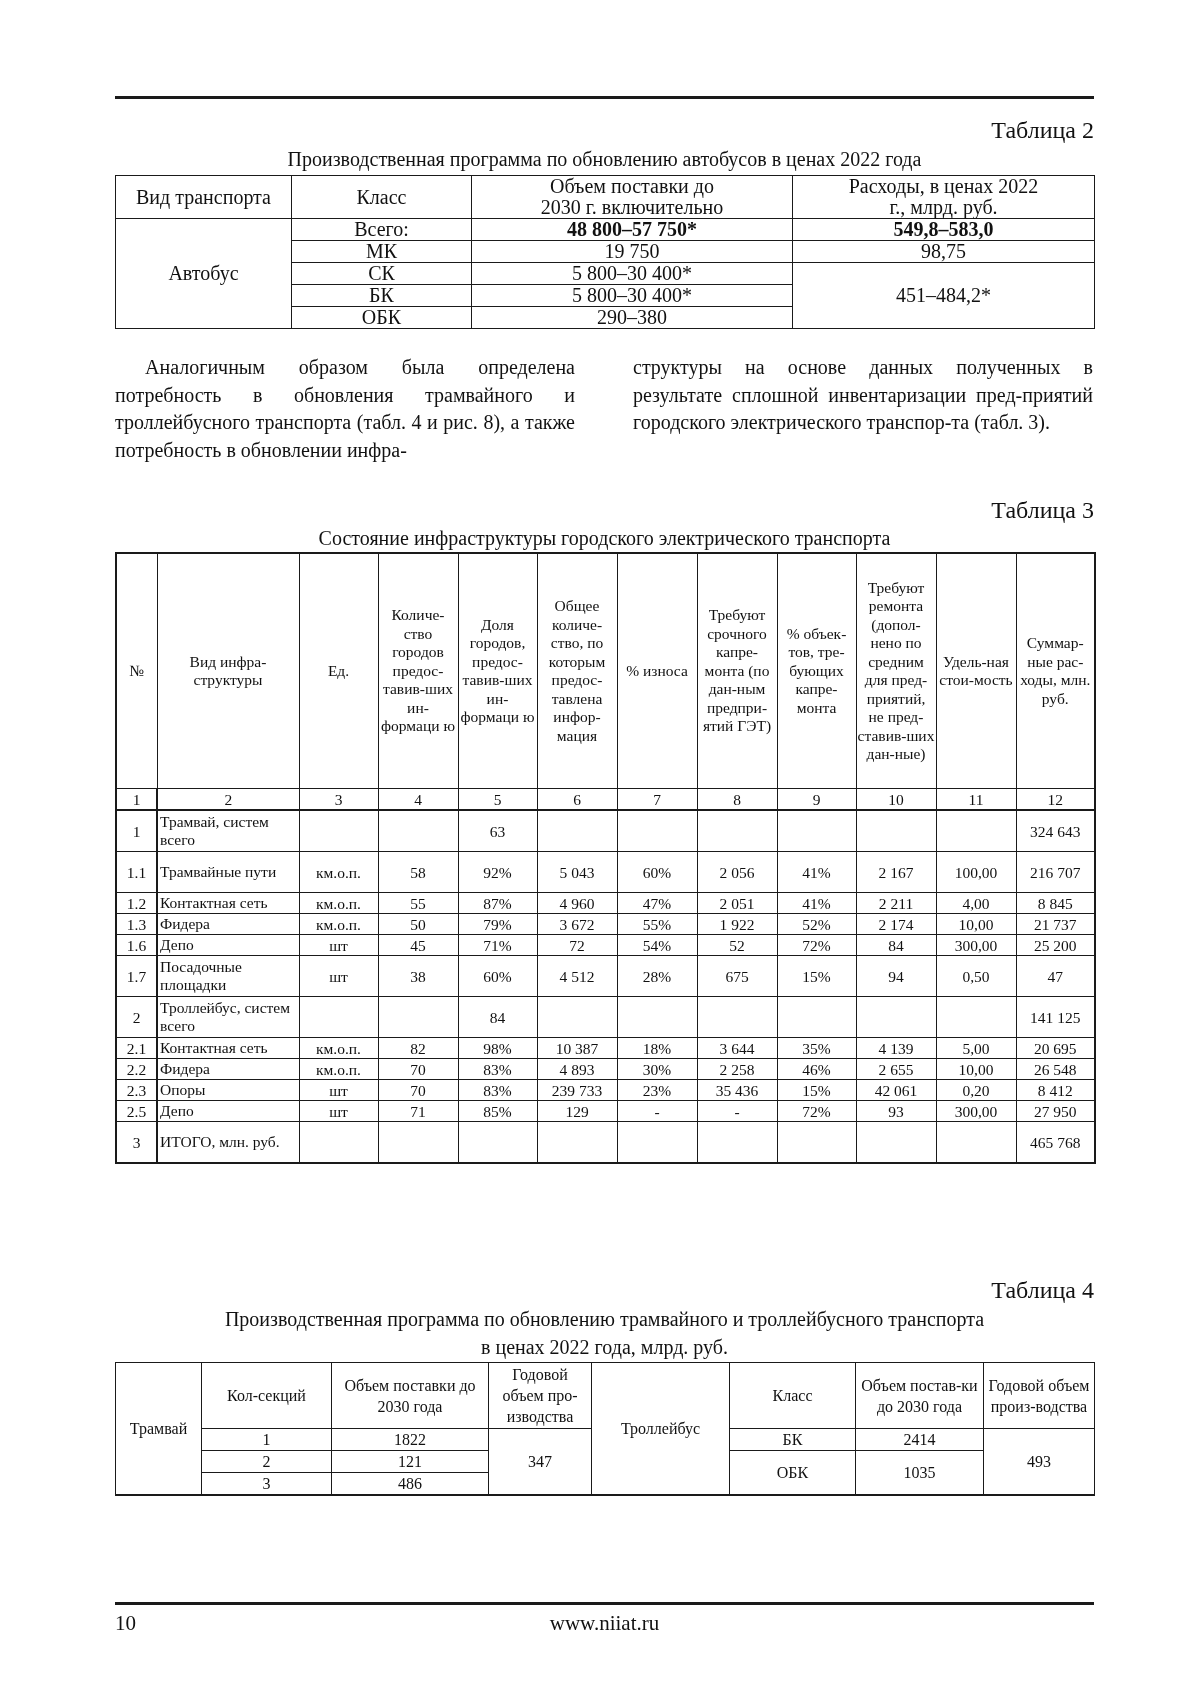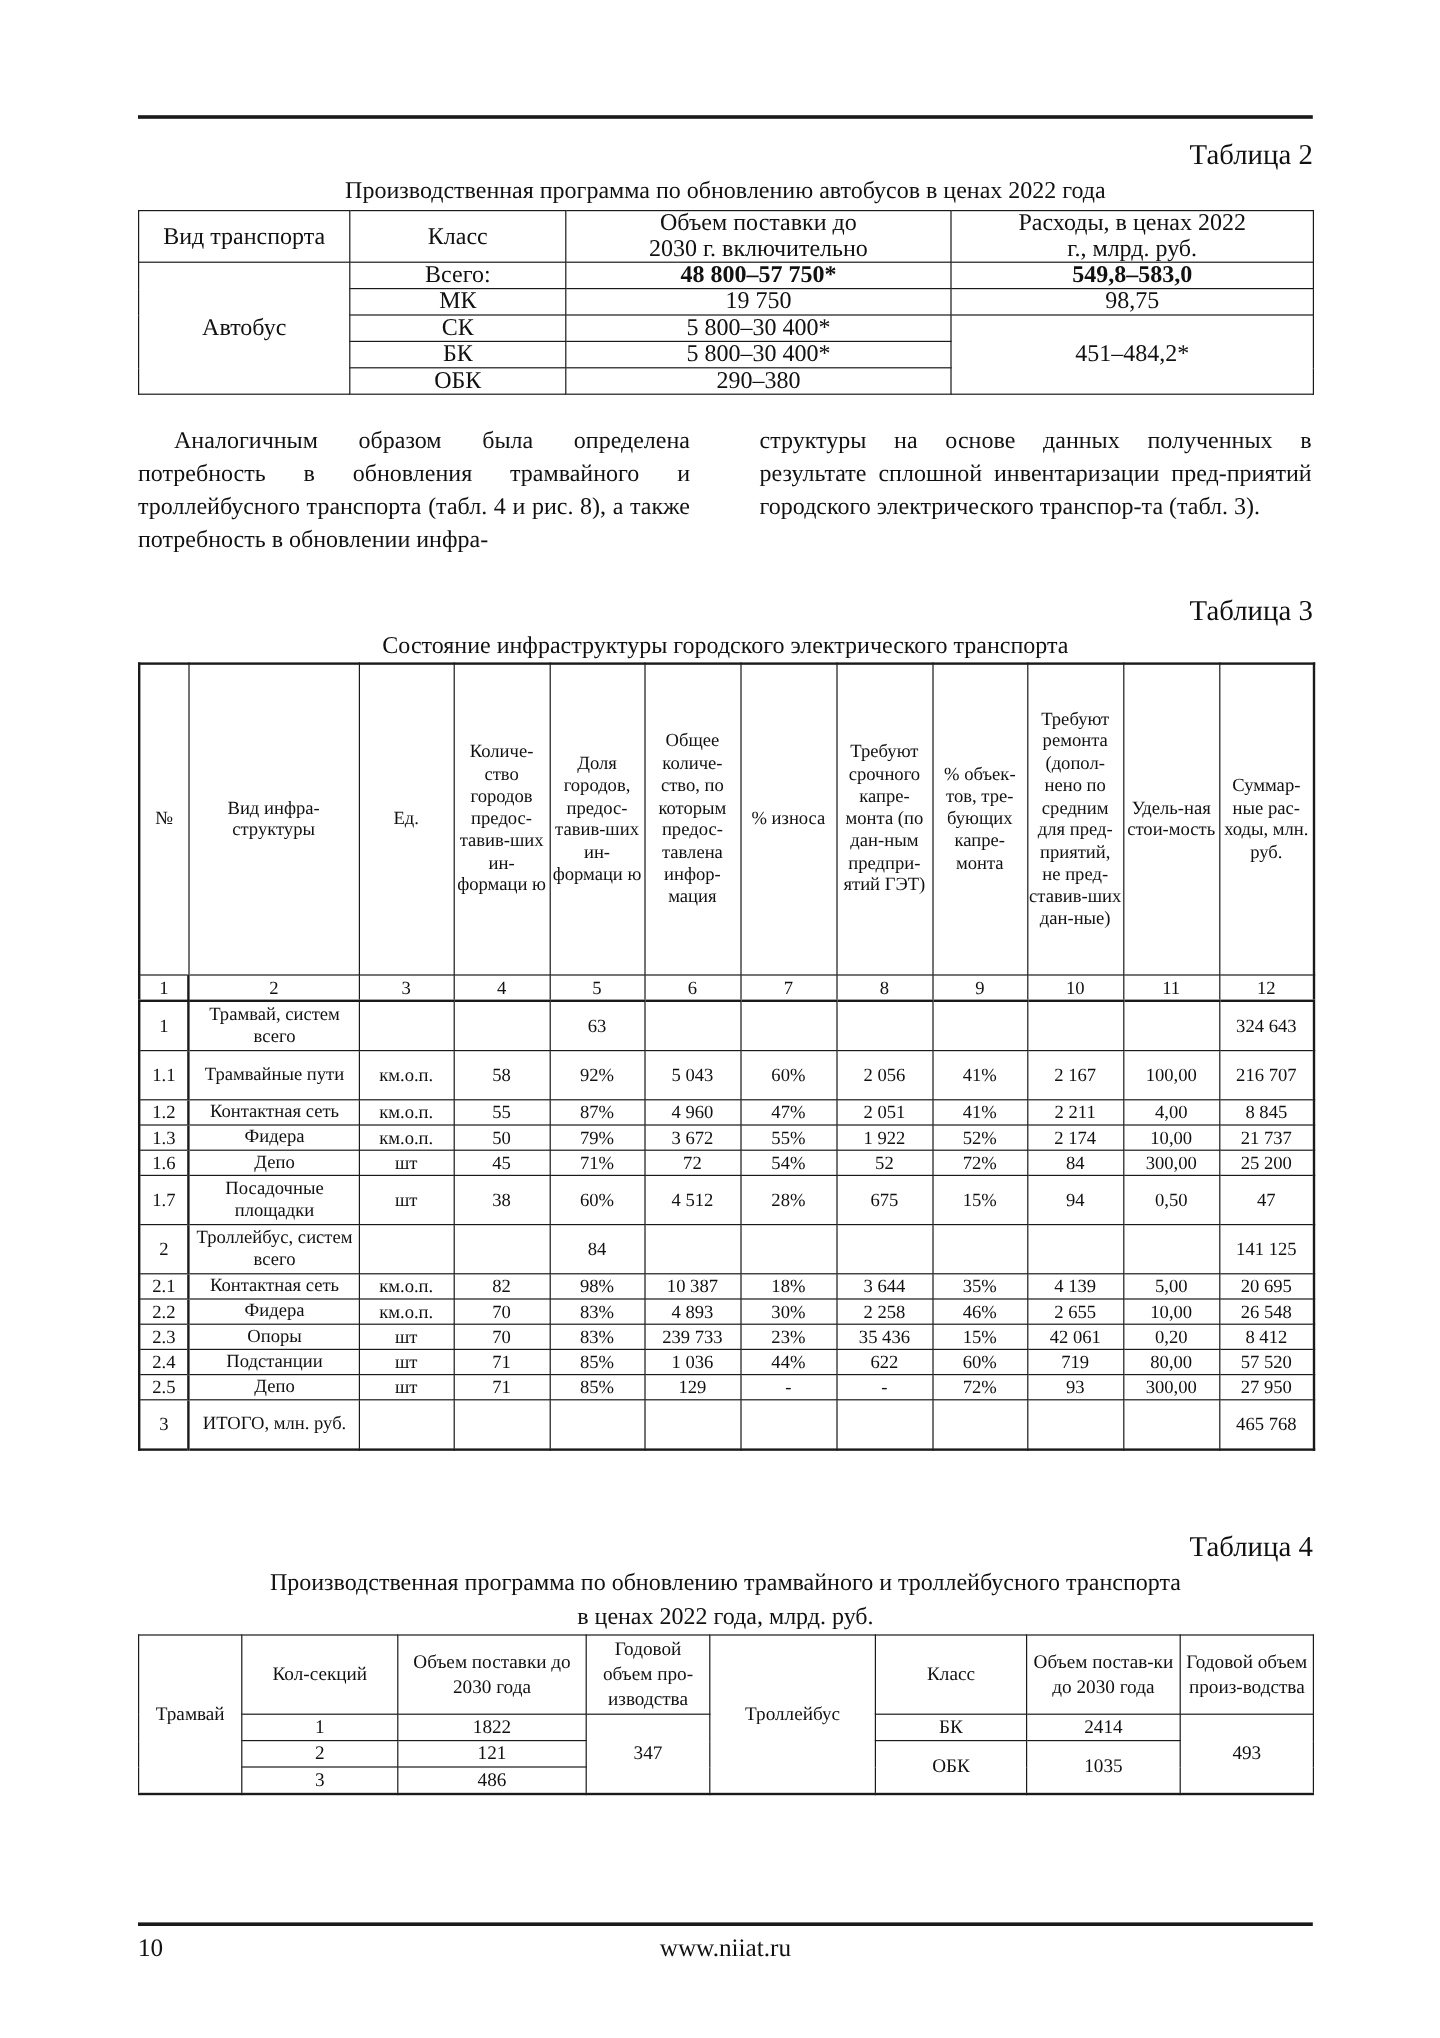--- a/index.html
+++ b/index.html
@@ -16,21 +16,21 @@
   #t2 { border:1.5px solid #1a1a1a; }
   
   .para { position:absolute; top:354px; width:460px; font-size:20px; line-height:27.5px; text-align:justify; }
   .para.left { left:115px; text-indent:30px; }
   .para.right { left:633px; }
   
   #t3 { top:552px; font-size:15.5px; border:2px solid #1a1a1a; }
   #t3 th { line-height:18.5px; height:234px; padding:0 1px; }
   #t3 td { line-height:19px; }
   #t3 tr.num td { height:20px; border-bottom:2px solid #1a1a1a; }
-  #t3 td.name { text-align:center; padding-left:2px; line-height:18px;margin-top:20px; }
+  #t3 td.name { text-align:left; padding-left:2px; line-height:18px;margin-top:20px; }
   #t3 td.c1 { border-right:2px solid #1a1a1a; }
   #t3 tr.tall td { height:40px; }
   #t3 tr.short td { height:20px; }
   
   #t4 { top:1362px; font-size:16px; border-bottom:2px solid #1a1a1a; }
   #t4 td { line-height:21px; }
   #t4 tr.r td { height:21px; }
   .footer-num { position:absolute; left:115px; top:1611px; font-size:21px; }
   .footer-url { position:absolute; left:115px; width:979px; top:1611px; text-align:center; font-size:21px; }
 </style>
@@ -98,21 +98,21 @@
       <col style="width:80px">
       <col style="width:80px">
       <col style="width:79px">
       <col style="width:80px">
       <col style="width:80px">
       <col style="width:79px">
   </colgroup>
   <tbody>
       <tr>
     <th class="c1">№</th>
-    <th style="padding:12px 20px;">Вид инфра-структуры</th>
+    <th style="padding:0 20px;">Вид инфра-структуры</th>
     <th>Ед.</th>
     <th>Количе-ство городов предос-тавив-ших ин-формаци ю</th>
     <th>Доля городов, предос-тавив-ших ин-формаци ю</th>
     <th>Общее количе-ство, по которым предос-тавлена инфор-мация</th>
     <th>% износа</th>
     <th>Требуют срочного капре-монта (по дан-ным предпри-ятий ГЭТ)</th>
     <th>% объек-тов, тре-бующих капре-монта</th>
     <th>Требуют ремонта (допол-нено по средним для пред-приятий, не пред-ставив-ших дан-ные)</th>
     <th>Удель-ная стои-мость</th>
     <th>Суммар-ные рас-ходы, млн. руб.</th>
@@ -265,34 +265,20 @@
         <td>шт</td>
         <td>70</td>
         <td>83%</td>
         <td>239 733</td>
         <td>23%</td>
         <td>35 436</td>
         <td>15%</td>
         <td>42 061</td>
         <td>0,20</td>
         <td>8 412</td>
-      </tr>
-      <tr class="short">
-        <td class="c1">2.4</td>
-        <td class="name">Подстанции</td>
-        <td>шт</td>
-        <td>71</td>
-        <td>85%</td>
-        <td>1 036</td>
-        <td>44%</td>
-        <td>622</td>
-        <td>60%</td>
-        <td>719</td>
-        <td>80,00</td>
-        <td>57 520</td>
       </tr>
       <tr class="short">
         <td class="c1">2.5</td>
         <td class="name">Депо</td>
         <td>шт</td>
         <td>71</td>
         <td>85%</td>
         <td>129</td>
         <td>-</td>
         <td>-</td>

